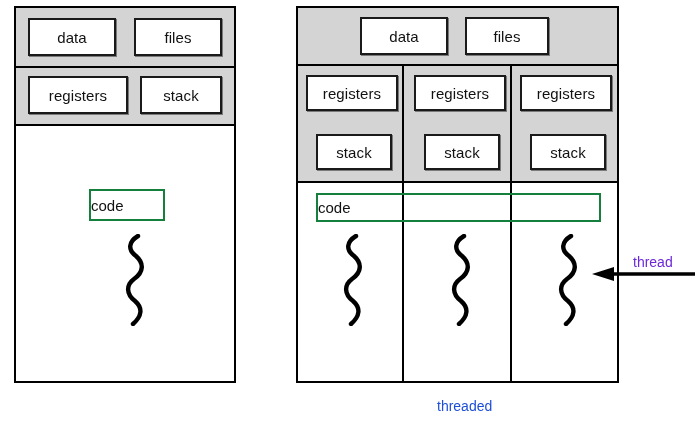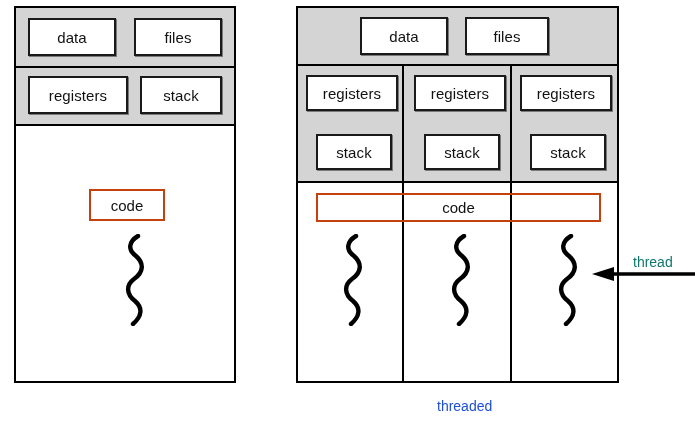--- a/index.html
+++ b/index.html
@@ -58,42 +58,42 @@
     letter-spacing: 0.1px;
     color: #111111;
   }
   .cell.shadowed {
     box-shadow: 1px 1px 0 0 #7a7a7a;
   }
   .codecell {
     position: absolute;
     box-sizing: border-box;
     background: transparent;
-    border: 2px solid #c2410c;
+    border: 2px solid #15803d;
     display: flex;
     align-items: center;
-    justify-content: center;
+    justify-content: flex-start;
     font-size: 15px;
     color: #111111;
   }
   .squiggle {
     position: absolute;
   }
   .squiggle svg { display: block; }
 
   .caption {
     position: absolute;
     font-size: 14px;
     color: #1d4ed8;
     white-space: nowrap;
   }
   .annotation {
     position: absolute;
     font-size: 14px;
-    color: #0f766e;
+    color: #6d28d9;
     white-space: nowrap;
   }
   .arrow {
     position: absolute;
   }
   .arrow svg { display: block; }
 </style>
 </head>
 <body>
 

